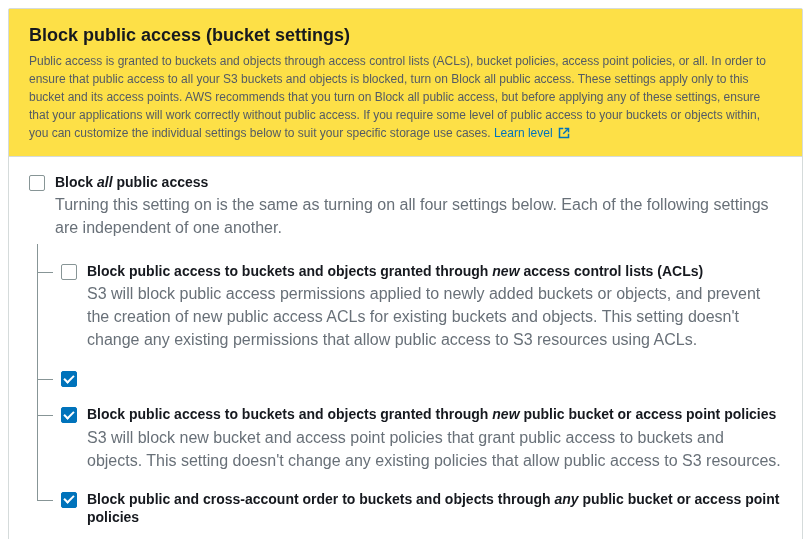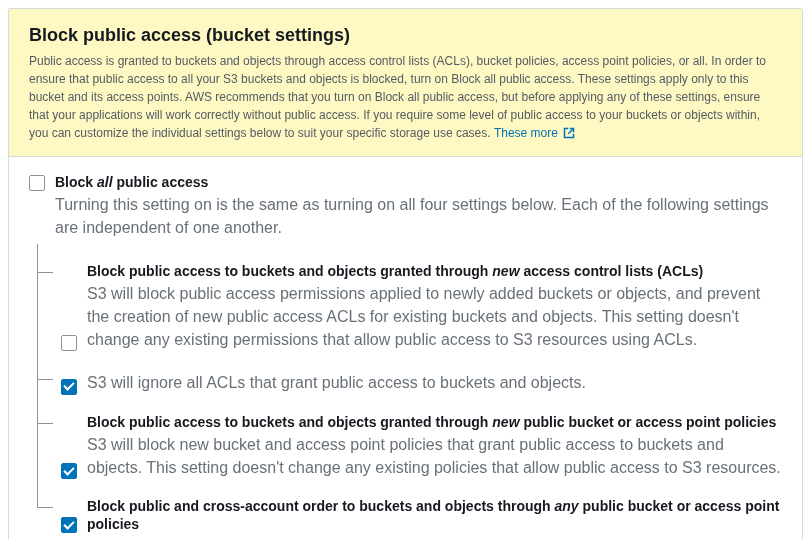--- a/index.html
+++ b/index.html
@@ -13,21 +13,21 @@
   }
   .panel {
     border: 1px solid #d5dbdb;
     border-radius: 2px;
     background: #fff;
     width: 795px;
   }
   .panel-header {
     padding: 16px 20px 14px 20px;
     border-bottom: 1px solid #d5dbdb;
-    background: #fef9c3;
+    background: #fde047;
   }
   .panel-title {
     font-size: 18px;
     font-weight: 700;
     margin: 0 0 6px 0;
     color: #16191f;
   }
   .panel-desc {
     font-size: 12px;
     line-height: 1.5;
@@ -127,33 +127,33 @@
     content: "";
     position: absolute;
     left: 0;
     top: 28px;
     width: 16px;
     height: 1px;
     background: #879596;
   }
   .tree-row {
     display: flex;
-    align-items: flex-end;
+    align-items: flex-start;
   }
 </style>
 </head>
 <body>
 
 <div class="panel">
   <div class="panel-header">
     <h2 class="panel-title">Block public access (bucket settings)</h2>
     <p class="panel-desc">
       <span>Public access is granted to buckets and objects through access control lists (ACLs), bucket policies, access point policies, or all. In order to ensure that public access to all your S3 buckets and objects is blocked, turn on Block all public access. These settings apply only to this bucket and its access points. AWS recommends that you turn on Block all public access, but before applying any of these settings, ensure that your applications will work correctly without public access. If you require some level of public access to your buckets or objects within, you can customize the individual settings below to suit your specific storage use cases.</span>
       <a href="#" class="learn-link">
-        <span>These more</span>
+        <span>Learn level</span>
         <svg width="12" height="12" viewBox="0 0 16 16" fill="none" stroke="#0073bb" stroke-width="2">
           <path d="M7 2H2v12h12V9"></path>
             <path d="M9 2h5v5"></path>
             <path d="M14 2L7 9"></path>
         </svg>
       </a>
     </p>
   </div>
 
   <div class="panel-body">
@@ -185,21 +185,20 @@
           </div>
         </div>
       </div>
 
       <div class="tree-item">
         <div class="tree-row">
           <div class="cb-wrap">
               <span id="cb-1" class="cb checked"></span>
             </div>
           <div class="lbl-block">
-            <div class="lbl-desc">S3 will ignore all ACLs that grant public access to buckets and objects.</div>
           </div>
         </div>
       </div>
 
       <div class="tree-item">
         <div class="tree-row">
           <div class="cb-wrap">
               <span id="cb-2" class="cb checked"></span>
             </div>
           <div class="lbl-block">

